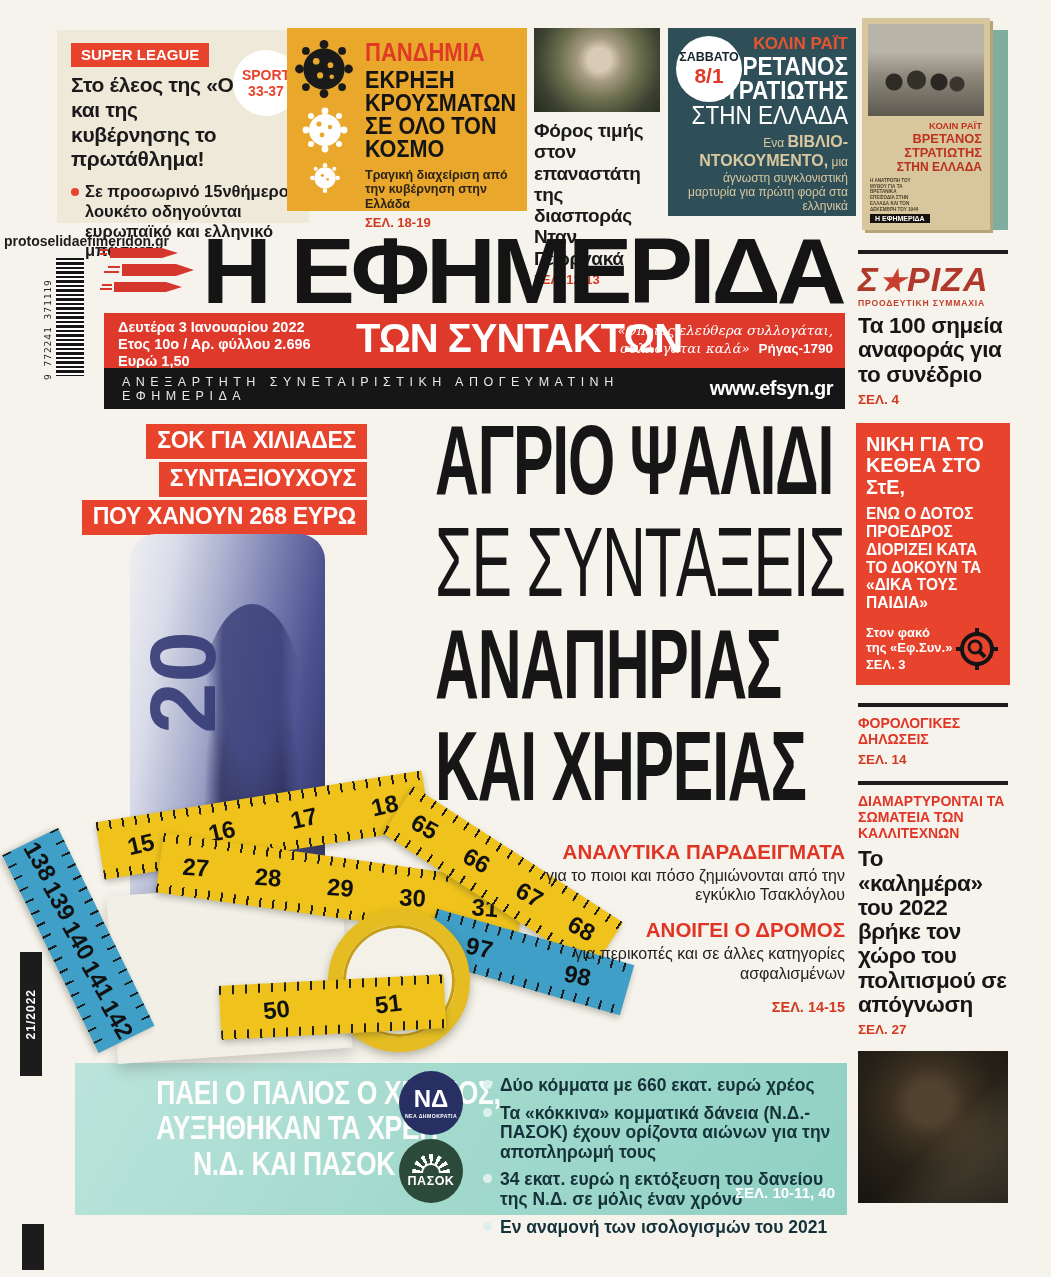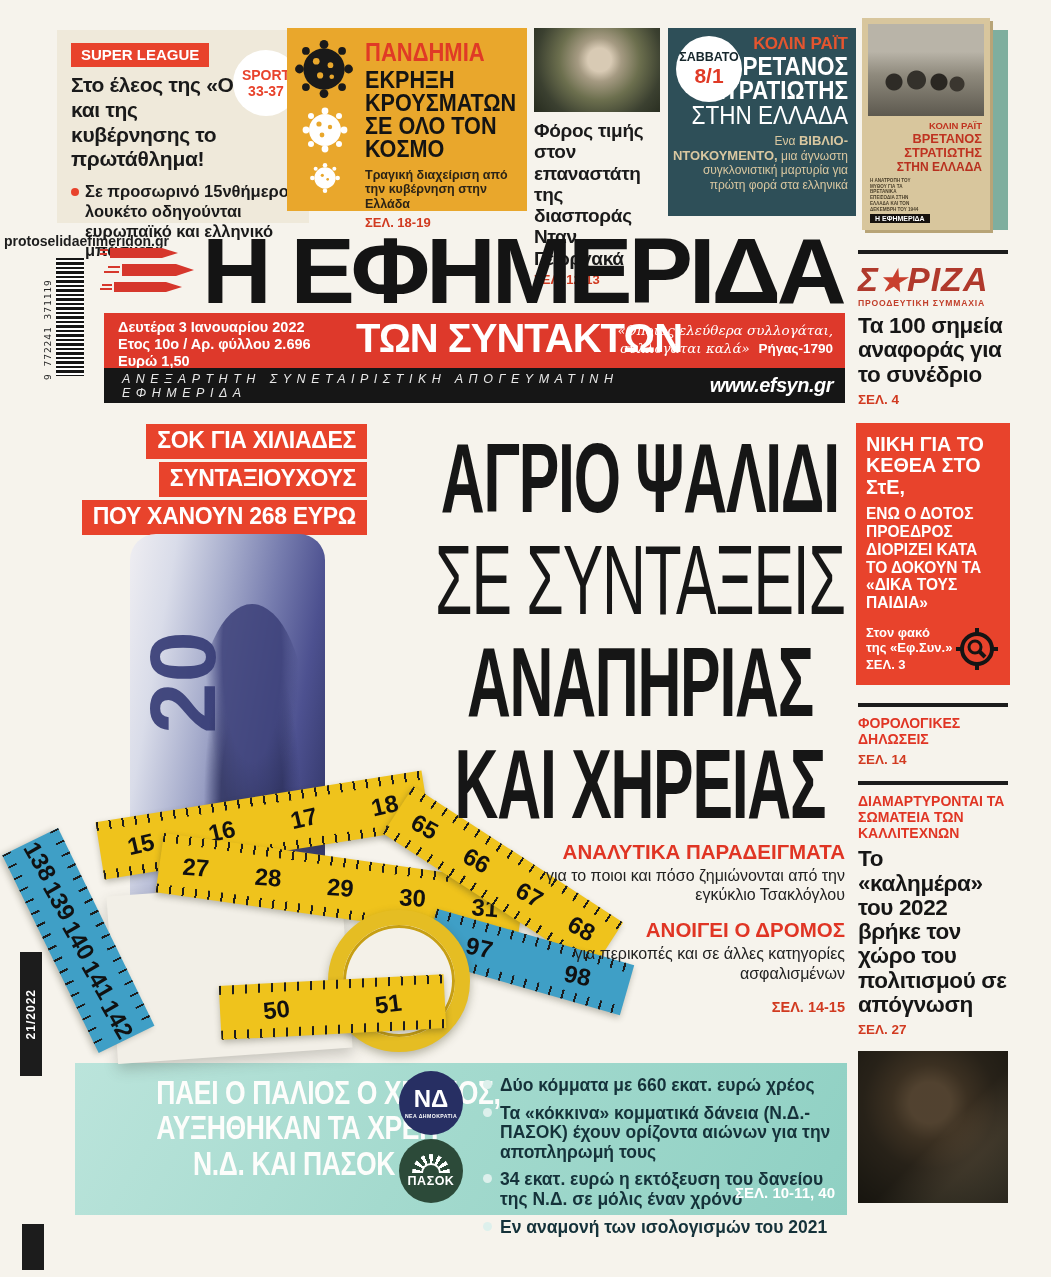--- a/index.html
+++ b/index.html
@@ -37,21 +37,21 @@
   .sat-box{left:668px;top:28px;width:188px;height:188px;background:#2e4f58;}
   .sat-circle{position:absolute;left:8px;top:8px;width:66px;height:66px;border-radius:50%;background:#fff;
               display:flex;flex-direction:column;align-items:center;justify-content:center;line-height:1.05;}
   .sat-day{color:#16262b;font-weight:700;font-size:12.5px;}
   .sat-date{color:#e03a26;font-weight:800;font-size:21px;}
   .sat-text{position:absolute;right:8px;top:6px;width:176px;text-align:right;}
   .sat-kicker{color:#e5552f;font-weight:800;font-size:17px;}
   .sat-title{color:#fff;font-weight:800;font-size:25px;line-height:.97;transform:scaleX(.9);transform-origin:right;}
   .sat-title.thin{font-weight:400;}
   .sat-desc{color:#d9c7a0;font-size:12px;line-height:1.18;margin-top:6px;}
-  .sat-desc b{font-size:13px;}
+  .sat-desc b{font-size:16px;}
 
   .book-strip{left:990px;top:30px;width:18px;height:200px;background:#7fae9e;}
   .book{left:862px;top:18px;width:128px;height:212px;background:#d8c69d;box-shadow:3px 3px 0 #b8a477;}
   .book-photo{margin:6px 6px 0;height:92px;background:
      linear-gradient(180deg,#b9b4a8 0 30%,#8f8a7d 55%,#5d594f 100%);position:relative;overflow:hidden;}
   .book-photo::before{content:'';position:absolute;left:8px;top:38px;width:90px;height:40px;
      background:radial-gradient(circle at 20% 50%, #2e2b26 0 8px, transparent 9px),
                 radial-gradient(circle at 45% 45%, #34312b 0 9px, transparent 10px),
                 radial-gradient(circle at 70% 50%, #2a2722 0 8px, transparent 9px),
                 radial-gradient(circle at 90% 55%, #3a362f 0 7px, transparent 8px);}
@@ -73,21 +73,21 @@
   .mast-title{left:202px;top:225px;font-size:93px;font-weight:800;letter-spacing:-4px;line-height:1;
               transform:scaleX(1.04);transform-origin:left top;color:#141414;}
   .red-bar{left:104px;top:313px;width:741px;height:55px;background:#de392b;}
   .mast-issue{position:absolute;left:14px;top:6px;color:#fff;font-size:14.5px;line-height:1.18;font-weight:600;}
   .mast-issue .price{font-weight:800;}
   .mast-title2{position:absolute;left:252px;top:3px;color:#fff;font-weight:800;font-size:40px;
                letter-spacing:-1px;transform:scaleX(1.0);transform-origin:left top;}
   .mast-motto{position:absolute;right:12px;top:9px;color:#fff;text-align:right;
               font-family:"DejaVu Serif",serif;font-style:italic;font-size:13.5px;line-height:1.3;}
   .mast-motto .src{font-family:"Liberation Sans",sans-serif;font-style:normal;font-weight:700;}
-  .black-bar{left:104px;top:368px;width:741px;height:35px;background:#161616;display:flex;align-items:center;font-style:italic;}
+  .black-bar{left:104px;top:368px;width:741px;height:41px;background:#161616;display:flex;align-items:center;}
   .tagline{color:#e8e8e8;font-size:12.5px;letter-spacing:5.5px;margin-left:18px;flex:1;}
   .website{color:#fff;font-weight:800;font-size:20px;margin-right:12px;letter-spacing:-.5px;}
 
   
   .rail{left:858px;top:250px;width:150px;}
   .rail-div{height:4px;background:#1c1c1c;margin-bottom:8px;}
   .syriza-logo{font-size:34px;font-weight:600;color:#b0392c;letter-spacing:1px;line-height:1;font-style:italic;}
   .syriza-logo .star{font-size:30px;color:#c9402e;}
   .syriza-tag{color:#c2402c;font-weight:700;font-size:8.6px;letter-spacing:.8px;margin-top:2px;}
   .rail-headline{font-size:22.5px;font-weight:800;line-height:1.08;letter-spacing:-.4px;color:#161616;margin-top:6px;}
@@ -101,21 +101,21 @@
   .kethea-label{color:#fff;font-weight:700;font-size:13px;line-height:1.15;flex:1;}
   .kethea-label .ref{display:block;font-weight:800;margin-top:2px;}
   .sorogas-photo{width:150px;height:152px;margin-top:14px;background:
      radial-gradient(circle at 48% 34%, #c4a98c 0 16%, #8e7a62 30%, #5f5648 52%, #474338 78%, #35322a 100%),
      linear-gradient(135deg,#6a6457 0 55%, #b5ad9c 75%, #cfc8b8 100%);background-blend-mode:multiply;}
 
   
   .strips{left:75px;top:424px;width:292px;text-align:right;}
   .strip{display:inline-block;background:#e8432c;color:#ffffff;font-weight:700;font-size:23px;
          padding:3px 11px 5px;margin-bottom:3px;letter-spacing:-.3px;}
-  .headline{right:206px;top:428px;text-align:center;z-index:2;}
+  .headline{right:206px;top:410px;text-align:left;z-index:2;}
   .hl{display:block;white-space:nowrap;font-size:98px;line-height:1.04;letter-spacing:-2px;
       transform:scaleX(.62);transform-origin:100% 50%;color:#161616;}
   .hl.b{font-weight:800;}
   .hl.t{font-weight:400;}
   .lead-sub{right:206px;top:840px;width:320px;text-align:right;z-index:3;}
   .lead-kicker{color:#e03524;font-weight:800;font-size:20.5px;}
   .lead-text{color:#222;font-size:16px;font-weight:500;line-height:1.2;margin-top:2px;}
   .lead-ref{color:#d13a20;font-weight:800;font-size:14.5px;margin-top:16px;}
   .mt14{margin-top:14px;}
 

